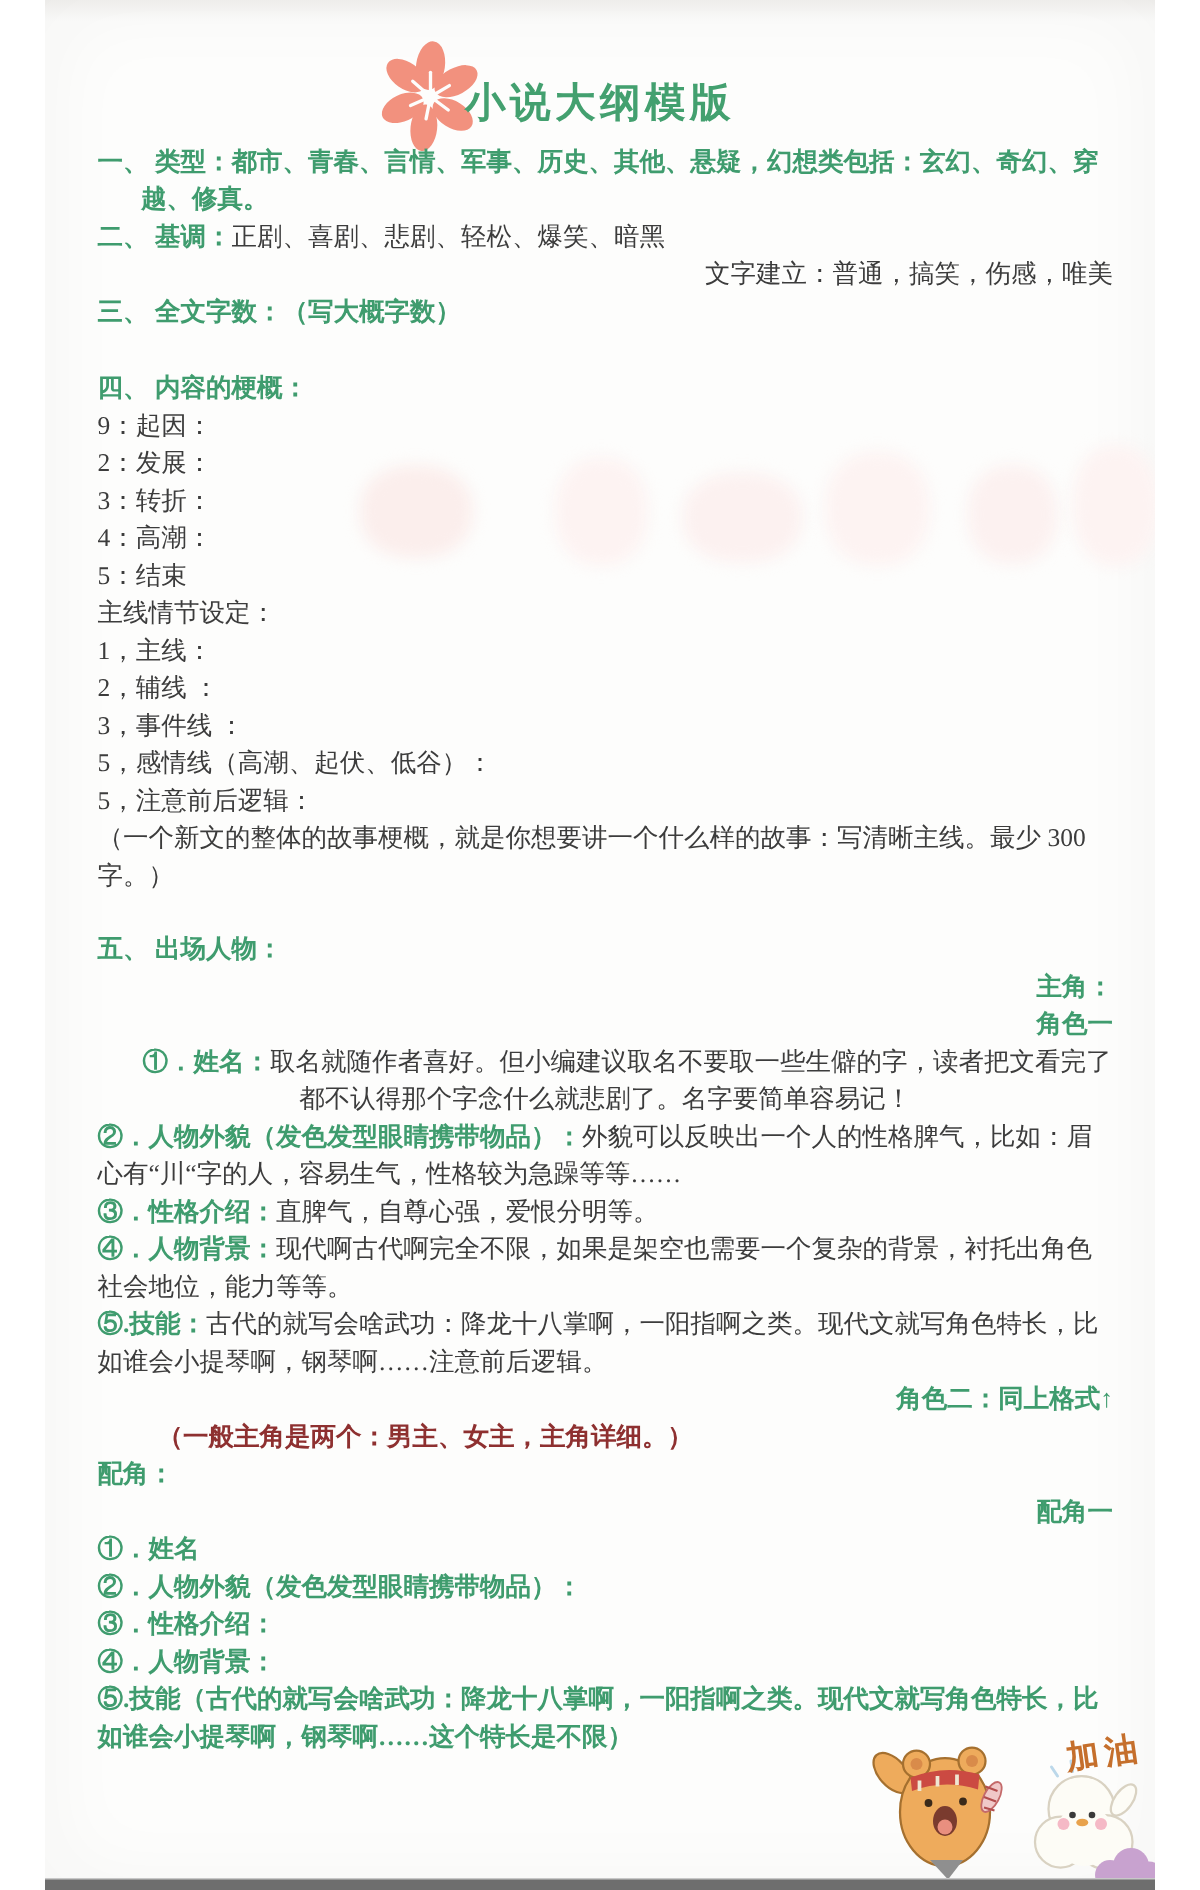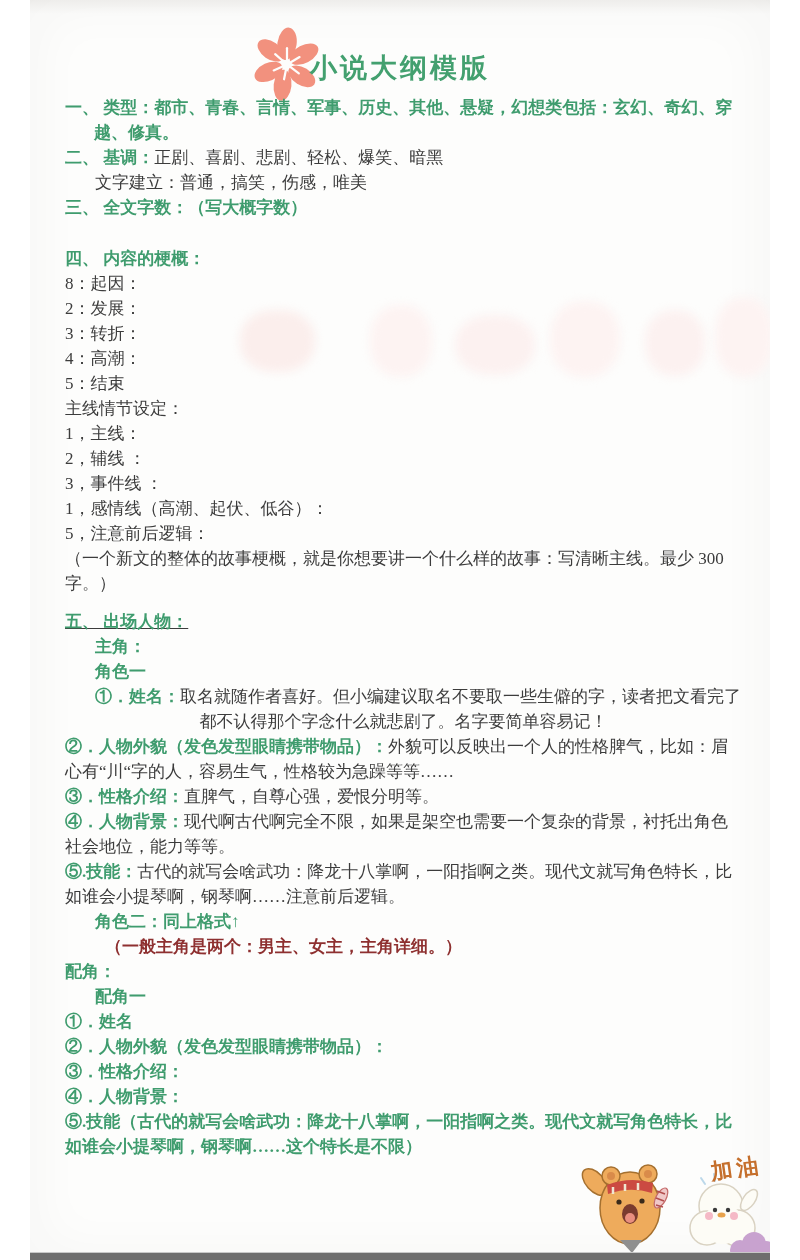--- a/index.html
+++ b/index.html
@@ -21,25 +21,25 @@
     text-align:center;
     font-size:27px;font-weight:bold;color:#43a06f;letter-spacing:3px;
   }
   
   #doc-body{position:relative;z-index:2;}
   .line{
     font-size:17px;line-height:25px;
     padding-left:35px;padding-right:28px;
     color:#3c3c3c;
   }
-  .ind1{padding-left:65px;}
+  .ind1{padding-left:65px;text-align:right;}
   .hang{padding-left:64px;text-indent:-29px;}
   .ti{text-indent:29px;text-align:center;}
   .gap26{margin-top:26px;}
-  .gap24{margin-top:13px;text-decoration:underline;}
+  .gap24{margin-top:24px;}
   .seg-g{color:#3f9c6e;font-weight:bold;}
   .seg-k{color:#3c3c3c;}
   .seg-r{color:#8e3030;font-weight:bold;margin-left:40px;}
   
   #mid-watermark{position:absolute;left:190px;top:295px;width:560px;height:100px;z-index:1;}
   .blob{position:absolute;border-radius:45%;filter:blur(5px);}
   
   #sticker-area{position:absolute;right:0;bottom:6px;width:235px;height:118px;z-index:3;}
   #cheer-text{
     position:absolute;left:680px;top:1146px;z-index:4;
@@ -92,30 +92,30 @@
     <div class="blob" style="left:425px;top:15px;width:60px;height:66px;background:#fcf1f0;"></div>
     <div class="blob" style="left:495px;top:2px;width:58px;height:80px;background:#fdf3f2;"></div>
   </div>
 
   <div id="doc-body">
       <div class="line hang"><span class="seg-g">一、 类型：都市、青春、言情、军事、历史、其他、悬疑，幻想类包括：玄幻、奇幻、穿越、修真。</span></div>
       <div class="line"><span class="seg-g">二、 基调：</span><span class="seg-k">正剧、喜剧、悲剧、轻松、爆笑、暗黑</span></div>
       <div class="line ind1"><span class="seg-k">文字建立：普通，搞笑，伤感，唯美</span></div>
       <div class="line"><span class="seg-g">三、 全文字数：（写大概字数）</span></div>
       <div class="line gap26"><span class="seg-g">四、 内容的梗概：</span></div>
-      <div class="line"><span class="seg-k">8：起因：</span></div>
+      <div class="line"><span class="seg-k">9：起因：</span></div>
       <div class="line"><span class="seg-k">2：发展：</span></div>
       <div class="line"><span class="seg-k">3：转折：</span></div>
       <div class="line"><span class="seg-k">4：高潮：</span></div>
       <div class="line"><span class="seg-k">5：结束</span></div>
       <div class="line"><span class="seg-k">主线情节设定：</span></div>
       <div class="line"><span class="seg-k">1，主线：</span></div>
       <div class="line"><span class="seg-k">2，辅线 ：</span></div>
       <div class="line"><span class="seg-k">3，事件线 ：</span></div>
-      <div class="line"><span class="seg-k">1，感情线（高潮、起伏、低谷）：</span></div>
+      <div class="line"><span class="seg-k">5，感情线（高潮、起伏、低谷）：</span></div>
       <div class="line"><span class="seg-k">5，注意前后逻辑：</span></div>
       <div class="line"><span class="seg-k">（一个新文的整体的故事梗概，就是你想要讲一个什么样的故事：写清晰主线。最少 300 字。）</span></div>
       <div class="line gap24"><span class="seg-g">五、 出场人物：</span></div>
       <div class="line ind1"><span class="seg-g">主角：</span></div>
       <div class="line ind1"><span class="seg-g">角色一</span></div>
       <div class="line ti"><span class="seg-g">①．姓名：</span><span class="seg-k">取名就随作者喜好。但小编建议取名不要取一些生僻的字，读者把文看完了都不认得那个字念什么就悲剧了。名字要简单容易记！</span></div>
       <div class="line"><span class="seg-g">②．人物外貌（发色发型眼睛携带物品）：</span><span class="seg-k">外貌可以反映出一个人的性格脾气，比如：眉心有“川“字的人，容易生气，性格较为急躁等等……</span></div>
       <div class="line"><span class="seg-g">③．性格介绍：</span><span class="seg-k">直脾气，自尊心强，爱恨分明等。</span></div>
       <div class="line"><span class="seg-g">④．人物背景：</span><span class="seg-k">现代啊古代啊完全不限，如果是架空也需要一个复杂的背景，衬托出角色社会地位，能力等等。</span></div>
       <div class="line"><span class="seg-g">⑤.技能：</span><span class="seg-k">古代的就写会啥武功：降龙十八掌啊，一阳指啊之类。现代文就写角色特长，比如谁会小提琴啊，钢琴啊……注意前后逻辑。</span></div>

